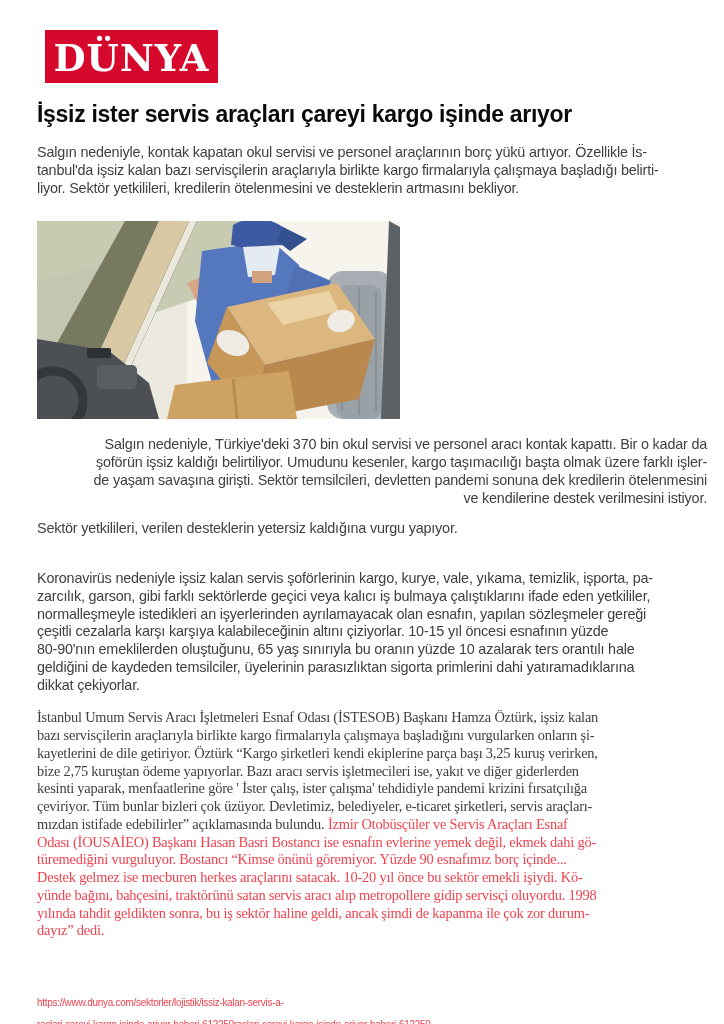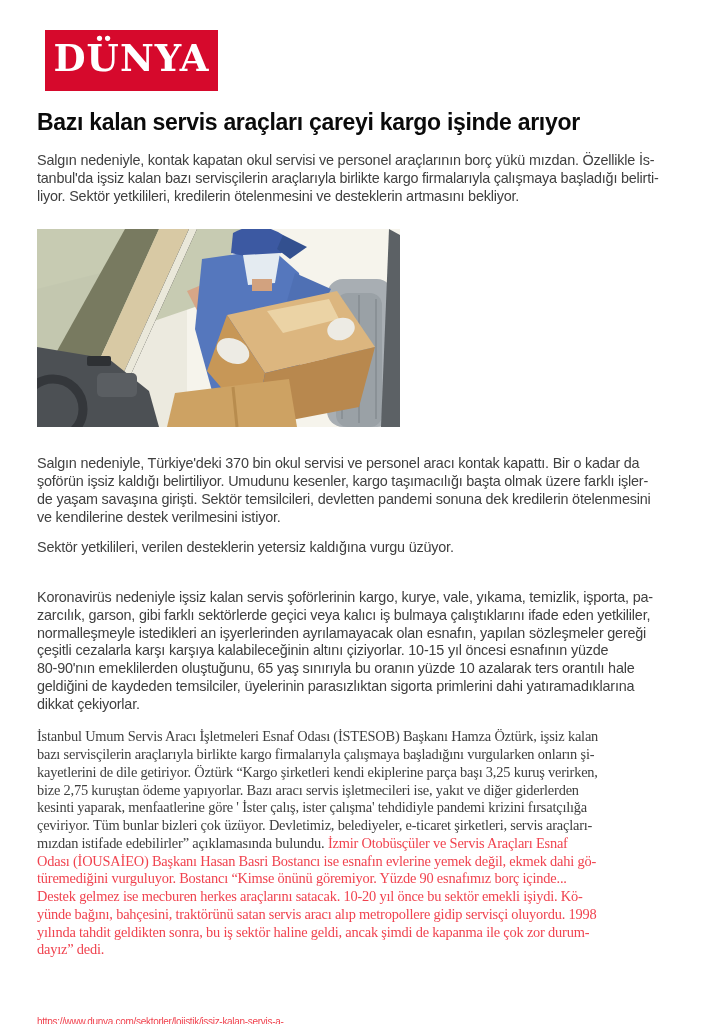--- a/index.html
+++ b/index.html
@@ -11,58 +11,58 @@
   }
   *{box-sizing:border-box;}
   html,body{margin:0;padding:0;}
   body{
     width:724px;height:1024px;overflow:hidden;background:#ffffff;
     font-family:"Liberation Sans", sans-serif;
   }
   .page{width:724px;height:1024px;padding:0 17px 0 37px;}
   .logo{
     display:inline-block;margin:30px 0 0 8px;background:var(--logo_bg);color:var(--logo_text);
-    width:173px;height:61px;line-height:56px;text-align:center;
+    width:173px;height:53px;line-height:56px;text-align:center;
     font-family:"DejaVu Serif", serif;font-weight:bold;font-size:37px;letter-spacing:1px;
   }
   h1.headline{
     margin:16px 0 0 0;color:var(--headline);
     font-size:23px;font-weight:bold;letter-spacing:-0.3px;line-height:31px;
   }
   p.body{
     margin:14px 0 0 0;color:var(--body);
     font-size:14.4px;line-height:17.75px;letter-spacing:-0.2px;
     white-space:pre-line;
   }
   p.lead{margin-top:14px;}
   .photo{
     margin-top:24px;width:363px;height:198px;overflow:hidden;background:#eceadf;
   }
   .photo svg{display:block;}
-  p.p2{margin-top:28px;}
+  p.p2{margin-top:17px;text-align:right;}
   p.p3{margin-top:13px;}
   p.p4{margin-top:32px;}
   p.p5{margin-top:15px;font-family:Liberation Serif, serif;}
   .red{color:var(--red_text);}
   p.url{
     margin:52px 0 0 0;color:var(--red_text);
     font-size:10px;line-height:22px;letter-spacing:-0.3px;white-space:pre-line;
     text-decoration:none;cursor:pointer;
   }
 </style>
 </head>
 <body>
 
 <div class="page">
 
   <div class="logo">DÜNYA</div>
 
-  <h1 class="headline">Bazı kalan servis araçları çareyi kargo işinde arıyor</h1>
+  <h1 class="headline">İşsiz ister servis araçları çareyi kargo işinde arıyor</h1>
 
-  <p class="body lead">Salgın nedeniyle, kontak kapatan okul servisi ve personel araçlarının borç yükü mızdan. Özellikle İs-
+  <p class="body lead">Salgın nedeniyle, kontak kapatan okul servisi ve personel araçlarının borç yükü artıyor. Özellikle İs-
 tanbul'da işsiz kalan bazı servisçilerin araçlarıyla birlikte kargo firmalarıyla çalışmaya başladığı belirti-
 liyor. Sektör yetkilileri, kredilerin ötelenmesini ve desteklerin artmasını bekliyor.</p>
 
   <div class="photo">
     <svg width="363" height="198" viewBox="0 0 363 198" xmlns="http://www.w3.org/2000/svg" aria-hidden="true">
 
       <rect width="363" height="198" fill="#eceadf"></rect>
 
       <rect x="150" y="0" width="213" height="198" fill="#f6f4ec"></rect>
 
@@ -105,21 +105,21 @@
       <ellipse cx="196" cy="122" rx="17" ry="12" fill="#edebe4" transform="rotate(24 196 122)"></ellipse>
       <ellipse cx="304" cy="100" rx="14" ry="11" fill="#edebe4" transform="rotate(-18 304 100)"></ellipse>
     </svg>
   </div>
 
   <p class="body p2">Salgın nedeniyle, Türkiye'deki 370 bin okul servisi ve personel aracı kontak kapattı. Bir o kadar da
 şoförün işsiz kaldığı belirtiliyor. Umudunu kesenler, kargo taşımacılığı başta olmak üzere farklı işler-
 de yaşam savaşına girişti. Sektör temsilcileri, devletten pandemi sonuna dek kredilerin ötelenmesini
 ve kendilerine destek verilmesini istiyor.</p>
 
-  <p class="body p3">Sektör yetkilileri, verilen desteklerin yetersiz kaldığına vurgu üzüyor.</p>
+  <p class="body p3">Sektör yetkilileri, verilen desteklerin yetersiz kaldığına vurgu yapıyor.</p>
 
   <p class="body p4">Koronavirüs nedeniyle işsiz kalan servis şoförlerinin kargo, kurye, vale, yıkama, temizlik, işporta, pa-
 zarcılık, garson, gibi farklı sektörlerde geçici veya kalıcı iş bulmaya çalıştıklarını ifade eden yetkililer,
 normalleşmeyle istedikleri an işyerlerinden ayrılamayacak olan esnafın, yapılan sözleşmeler gereği
 çeşitli cezalarla karşı karşıya kalabileceğinin altını çiziyorlar. 10-15 yıl öncesi esnafının yüzde
 80-90'nın emeklilerden oluştuğunu, 65 yaş sınırıyla bu oranın yüzde 10 azalarak ters orantılı hale
 geldiğini de kaydeden temsilciler, üyelerinin parasızlıktan sigorta primlerini dahi yatıramadıklarına
 dikkat çekiyorlar.</p>
 
   <p class="body p5"><span>İstanbul Umum Servis Aracı İşletmeleri Esnaf Odası (İSTESOB) Başkanı Hamza Öztürk, işsiz kalan

